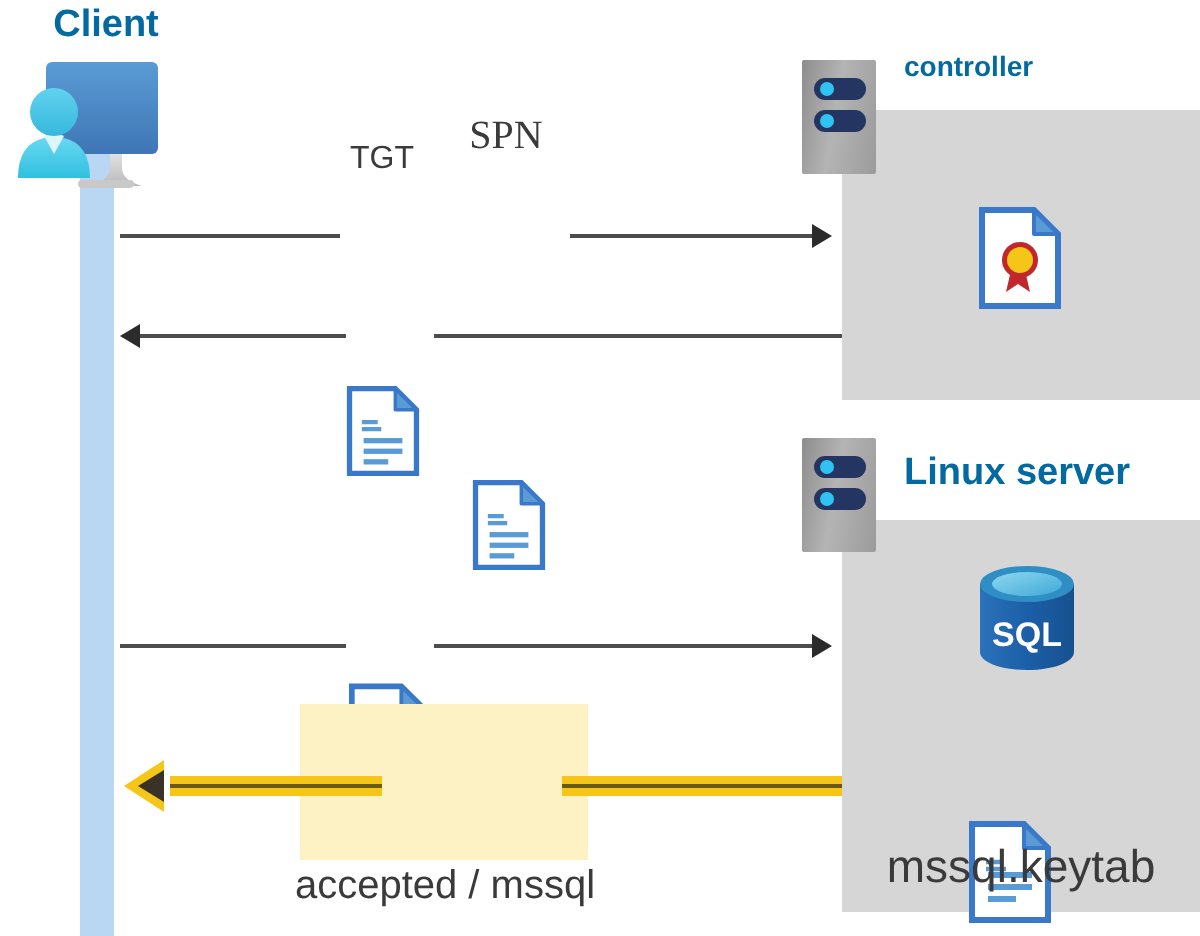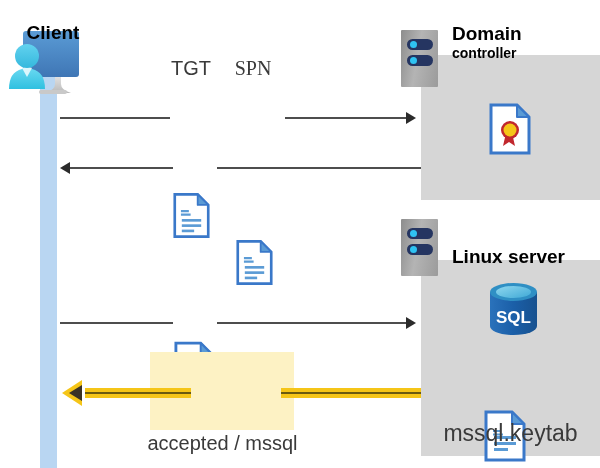--- a/index.html
+++ b/index.html
@@ -2,21 +2,21 @@
 <html><head>
 <meta charset="utf-8">
 <style>
   html,body{margin:0;padding:0;background:#ffffff;}
   body{width:600px;height:468px;position:relative;overflow:hidden;
        font-family:"Liberation Sans","DejaVu Sans",sans-serif;}
   .stage{position:absolute;left:0;top:0;width:600px;height:468px;}
   .abs{position:absolute;}
 
   
-  .title-bold{font-weight:bold;color:#000000;line-height:1.12;margin-top:20px;}
+  .title-bold{font-weight:bold;color:#0369a1;line-height:1.12;}
   .lbl-doc{color:#3a3a3a;font-weight:400;}
   .lbl-plain{color:#3a3a3a;}
 
   
   .lifeline{background:#b9d6f2;}
 
   
   .panel{background:#d6d6d6;}
 
   
@@ -101,21 +101,20 @@
   <div class="abs title-bold ctr" style="left:8px;top:2px;width:90px;font-size:19px;">Client</div>
 
   <div class="abs server" style="left:401px;top:30px;width:37px;height:57px;">
     <div class="bay" style="top:9px;width:26px;">
         <i></i>
       </div>
     <div class="bay" style="top:25px;width:26px;">
         <i></i>
       </div>
   </div>
-  <div class="abs title-bold" style="left:452px;top:3px;font-size:19px;">Domain</div>
   <div class="abs title-bold" style="left:452px;top:26px;font-size:14px;">controller</div>
 
   <div class="abs doc" style="left:489px;top:103px;width:42px;height:52px;">
     <svg width="42" height="52" viewBox="0 0 42 52">
       <path d="M2 2 h26 l12 12 v36 h-38 z" fill="#ffffff" stroke="#3a78c9" stroke-width="3"></path>
       <path d="M28 2 l12 12 h-12 z" fill="#5b9bd5" stroke="#3a78c9" stroke-width="2" stroke-linejoin="round"></path>
       <path d="M17 30 l-3 13 l6 -4 l6 4 l-3 -13 z" fill="#c1272d"></path>
       <circle cx="21" cy="27" r="9" fill="#c1272d"></circle>
       <circle cx="21" cy="27" r="6.5" fill="#f5c518"></circle>
     </svg>
@@ -160,21 +159,21 @@
       <rect x="10" y="38" width="14" height="3" fill="#5b9bd5"></rect>
       <path d="M9 21 h8 M9 24.5 h10" stroke="#5b9bd5" stroke-width="2.2" fill="none"></path>
     </svg>
   </div>
   <div class="abs lbl-plain ctr" style="left:421px;top:420px;width:179px;font-size:23px;">mssql.keytab</div>
 
   <div class="abs hline" style="left:60px;top:117px;width:110px;"></div>
   <div class="abs hline" style="left:285px;top:117px;width:122px;"></div>
   <div class="abs arrowhead-r" style="left:406px;top:112px;"></div>
 
-  <div class="abs lbl-doc ctr" style="left:168px;top:57px;width:46px;font-size:20px;">TGT</div>
+  <div class="abs lbl-doc ctr" style="left:168px;top:71px;width:46px;font-size:16px;">TGT</div>
   <div class="abs doc" style="left:173px;top:88px;width:37px;height:47px;">
     <svg width="37" height="47" viewBox="0 0 42 52">
       <path d="M2 2 h26 l12 12 v36 h-38 z" fill="#ffffff" stroke="#3a78c9" stroke-width="3"></path>
       <path d="M28 2 l12 12 h-12 z" fill="#5b9bd5" stroke="#3a78c9" stroke-width="2" stroke-linejoin="round"></path>
       <path d="M9 21 h9 M9 25 h11" stroke="#5b9bd5" stroke-width="2.4" fill="none"></path>
       <rect x="10" y="30" width="22" height="3" fill="#5b9bd5"></rect>
       <rect x="10" y="36" width="22" height="3" fill="#5b9bd5"></rect>
       <rect x="10" y="42" width="14" height="3" fill="#5b9bd5"></rect>
     </svg>
   </div>

